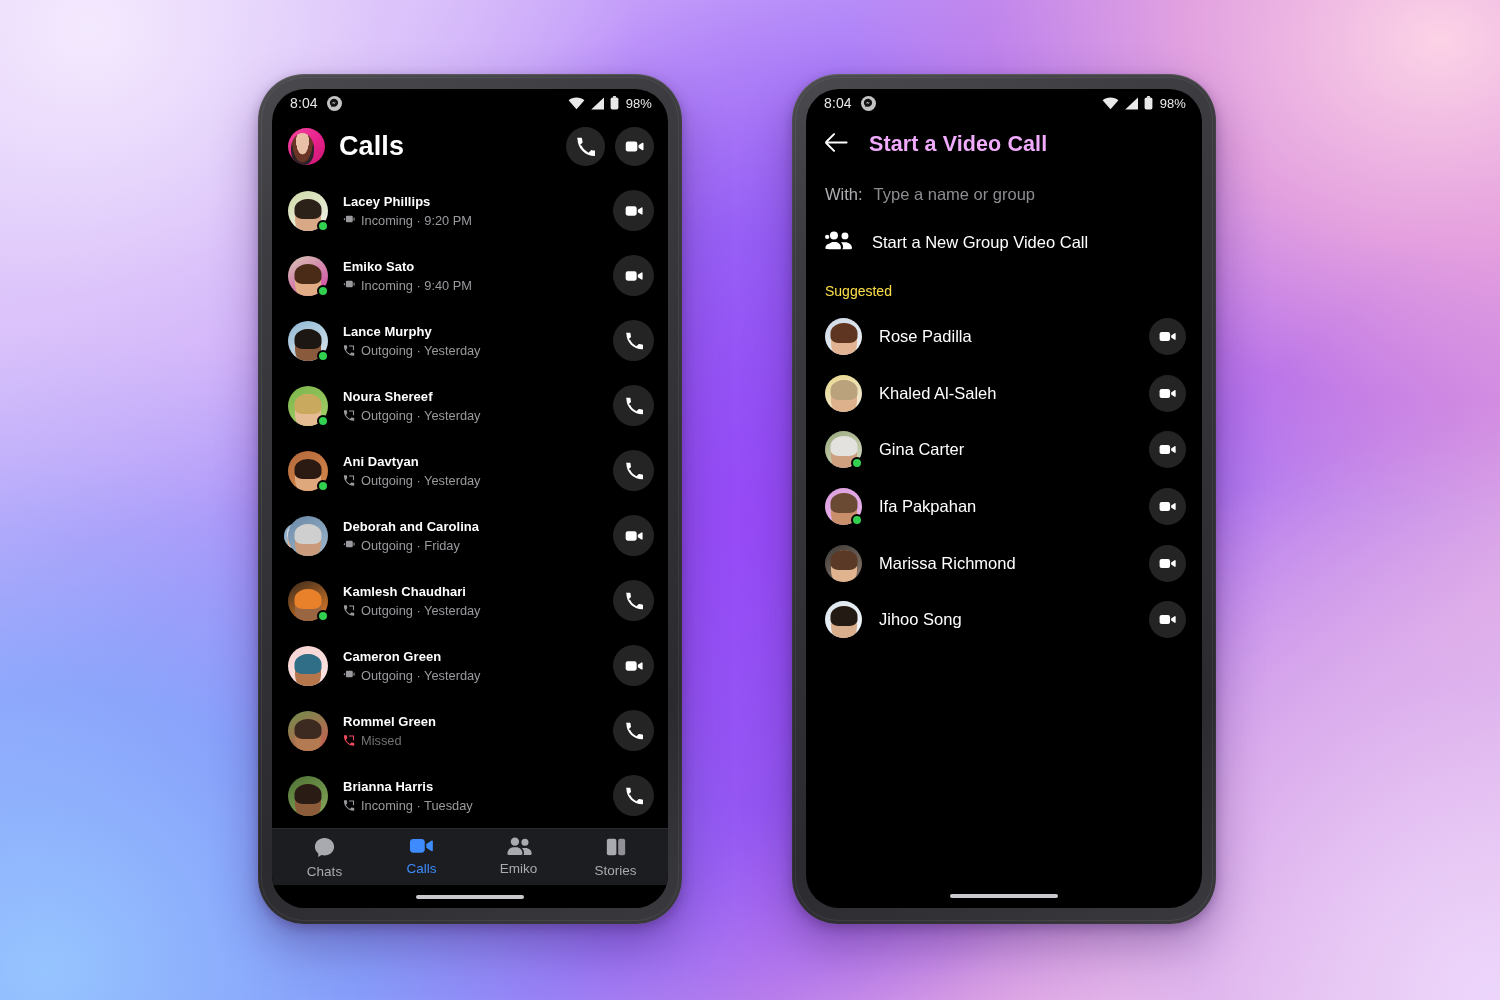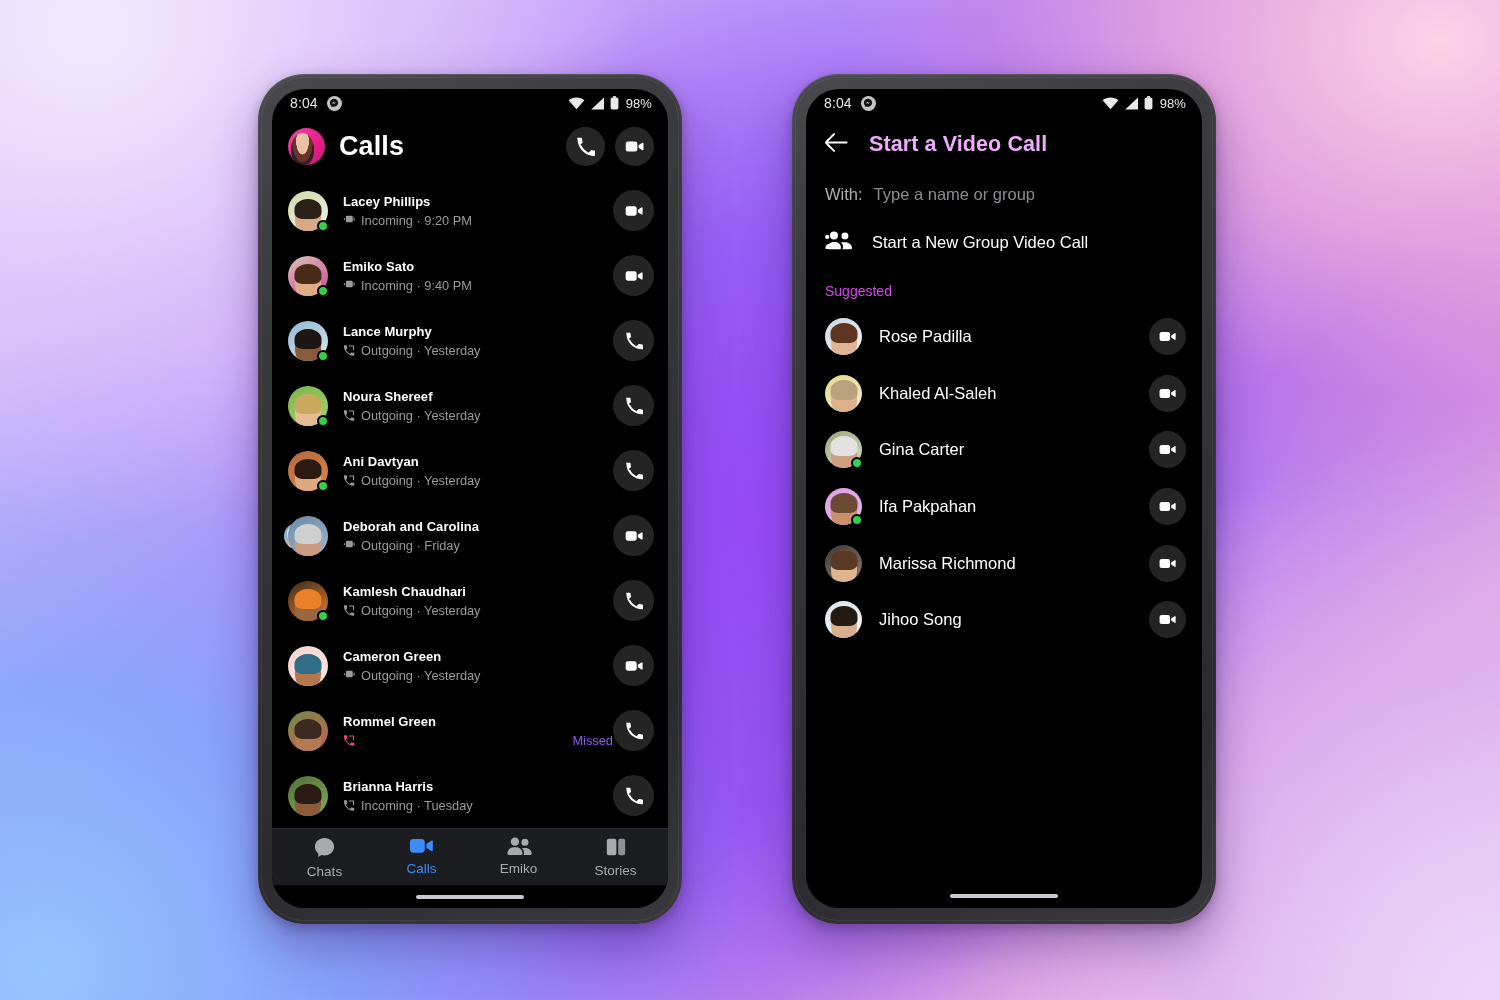--- a/index.html
+++ b/index.html
@@ -131,21 +131,21 @@
   .call-meta { margin-left: 15px; flex: 1 1 auto; min-width: 0; }
   .call-name {
     color: #fff; font-size: 13px; font-weight: 700;
     white-space: nowrap; overflow: hidden; text-overflow: ellipsis;
     letter-spacing: .05px;
   }
   .call-sub {
     display: flex; align-items: center; gap: 6px;
     color: #9a9a9e; font-size: 12.8px; margin-top: 4px;
   }
-  .call-sub.missed { color: #8b5cf6; justify-content: space-between; }
+  .call-sub.missed { color: #737373; }
   .call-sub svg { display:block; flex:0 0 auto; }
   .row-btn {
     width: 41px; height: 41px; border-radius: 50%;
     background: #242424; display: flex; align-items: center; justify-content: center;
     flex: 0 0 auto; cursor: pointer;
   }
 
   
   .bottom-nav {
     flex: 0 0 auto;
@@ -175,21 +175,21 @@
     padding: 12px 16px 14px 19px; flex: 0 0 auto;
   }
   .with-label { color: #adaeb2; font-size: 16.5px; }
   .with-placeholder { color: #8c8d91; font-size: 16.5px; }
   .group-row {
     display: flex; align-items: center;
     padding: 12px 16px 13px 19px; gap: 19px; flex: 0 0 auto; cursor: pointer;
   }
   .group-label { color: #fff; font-size: 16.5px; }
   .suggested-label {
-    color: #d946ef; font-size: 14px;
+    color: #fde047; font-size: 14px;
     padding: 16px 16px 9px 19px; flex: 0 0 auto;
   }
   .sugg-list { flex: 1 1 auto; overflow: hidden; }
   .sugg-row {
     display: flex; align-items: center;
     padding: 0 16px 0 19px; height: 56.7px;
   }
   .sugg-row .avatar-wrap { width: 37px; height: 37px; }
   .sugg-row .avatar { width: 37px; height: 37px; }
   .sugg-name { margin-left: 17px; color: #fff; font-size: 16.5px; flex: 1 1 auto;

